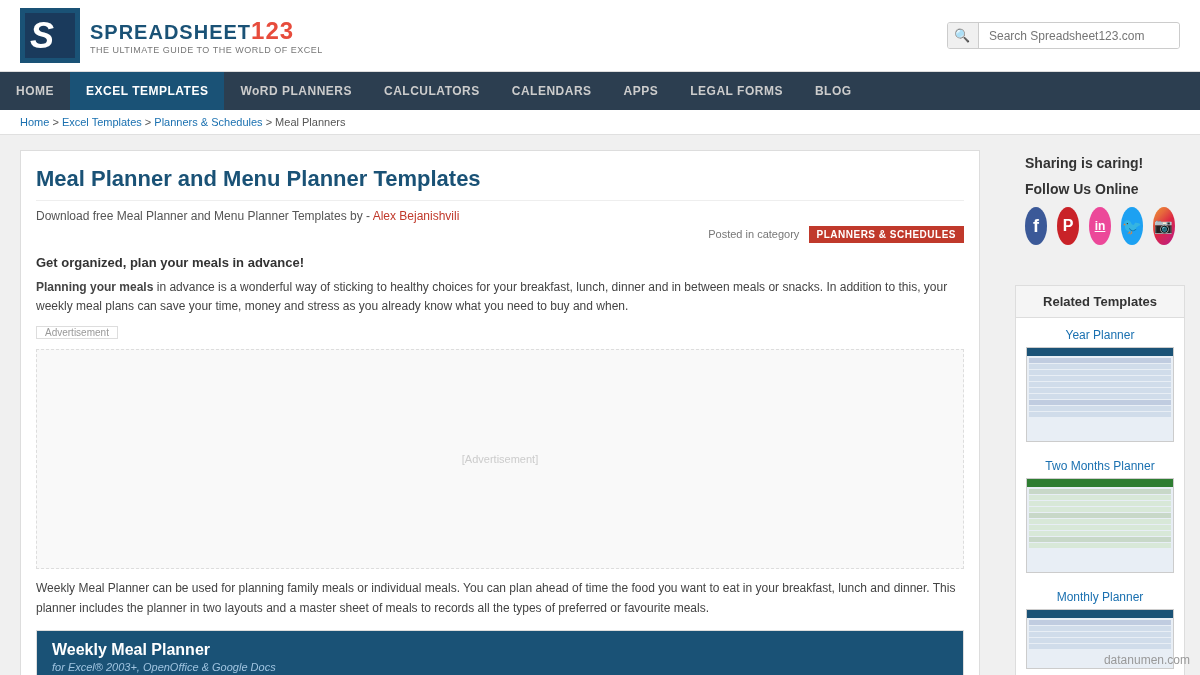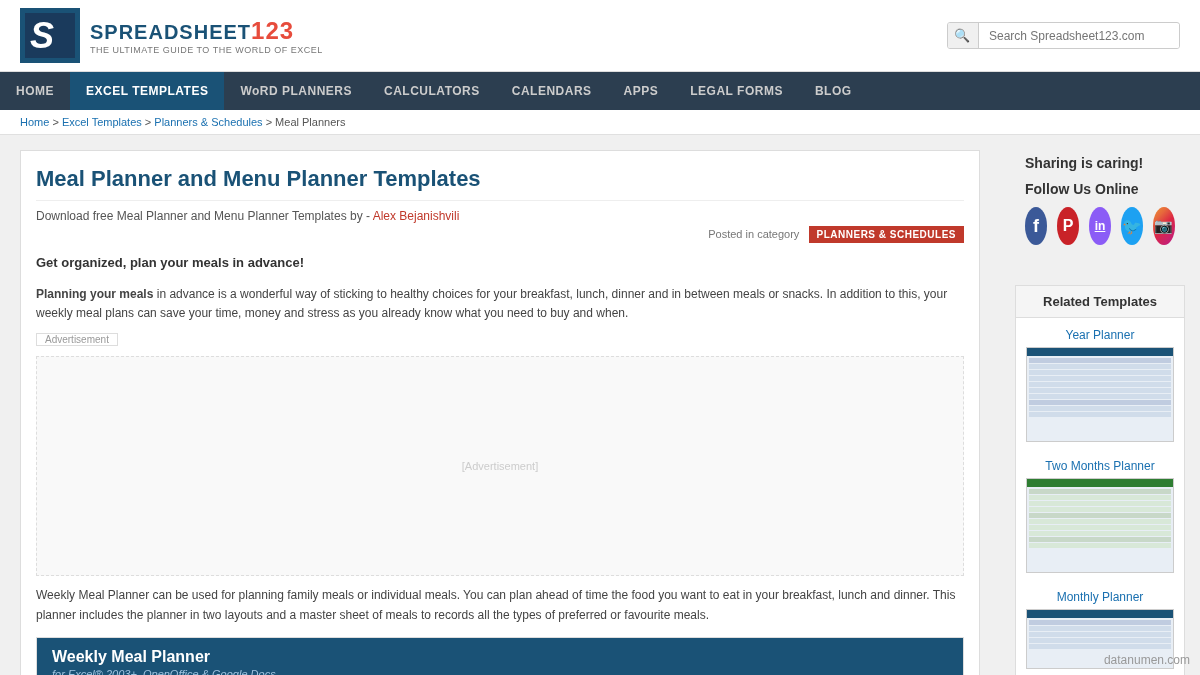--- a/index.html
+++ b/index.html
@@ -29,21 +29,21 @@
     #content { flex: 1; padding: 15px 20px; background: #f0f0f0; }
     #sidebar { width: 200px; padding: 10px 15px; background: #f0f0f0; min-width: 200px; }
 
     
     #article-box { background: #fff; border: 1px solid #ddd; padding: 15px; margin-bottom: 10px; }
     #article-title { font-size: 22px; font-weight: bold; color: #1a5276; margin-bottom: 8px; border-bottom: 1px solid #eee; padding-bottom: 8px; }
     #article-subtitle { font-size: 12px; color: #555; }
     #article-subtitle a { color: #c0392b; text-decoration: none; }
     #category-bar { text-align: right; padding: 5px 0; font-size: 11px; color: #777; margin-bottom: 10px; }
     #category-badge { background: #c0392b; color: #fff; font-size: 10px; font-weight: bold; padding: 3px 8px; letter-spacing: 0.5px; }
-    #article-intro-bold { font-weight: bold; font-size: 13px; margin-bottom: 15px; }
+    #article-intro-bold { font-weight: bold; font-size: 13px; margin-bottom: 8px; }
     #article-body { font-size: 12px; line-height: 1.6; color: #444; }
 
     
     #ad-box { border: 1px solid #ddd; padding: 0 8px; display: inline-block; font-size: 10px; color: #999; margin: 10px 0; }
     #ad-space { height: 220px; background: #f9f9f9; border: 1px dashed #ddd; display: flex; align-items: center; justify-content: center; color: #ccc; font-size: 11px; margin-bottom: 10px; }
 
     
     #second-para { font-size: 12px; line-height: 1.6; color: #444; margin-bottom: 12px; }
 
     
@@ -53,21 +53,21 @@
     #template-card-subtitle { font-size: 11px; color: #a0c4e0; margin-top: 2px; }
 
     
     #sharing { margin-bottom: 15px; padding: 10px; }
     #sharing-title { font-size: 14px; font-weight: bold; color: #333; margin-bottom: 10px; }
     #follow-title { font-size: 14px; font-weight: bold; color: #333; margin-bottom: 10px; }
     #social-icons { display: flex; justify-content: center; gap: 10px; margin-bottom: 15px; }
     .social-icon { width: 38px; height: 38px; border-radius: 50%; display: flex; align-items: center; justify-content: center; font-size: 18px; font-weight: bold; color: #fff; }
     .fb { background: #3b5998; }
     .pi { background: #c92228; }
-    .li { background: #8b5cf6; text-decoration: underline; }
+    .li { background: #ec4899; text-decoration: underline; }
     .tw { background: #1da1f2; }
     .ig { background: linear-gradient(135deg, #f09433, #e6683c, #dc2743, #cc2366, #bc1888); }
 
     
     #related-box { background: #fff; border: 1px solid #ddd; padding: 10px; }
     #related-title { background: #f5f5f5; border-bottom: 1px solid #ddd; text-align: center; font-size: 13px; font-weight: bold; padding: 8px; margin: -10px -10px 10px -10px; }
     .rel-template { margin-bottom: 17px; text-align: center; }
     .rel-template-name { font-size: 12px; color: #1a70b0; text-decoration: none; display: block; margin-bottom: 5px; }
     .rel-template-thumb { width: 100%; height: 95px; border: 1px solid #ccc; background: #e8eef5; display: flex; flex-direction: column; overflow: hidden; }
     .thumb-header-row { height: 8px; background: #1a5276; }

